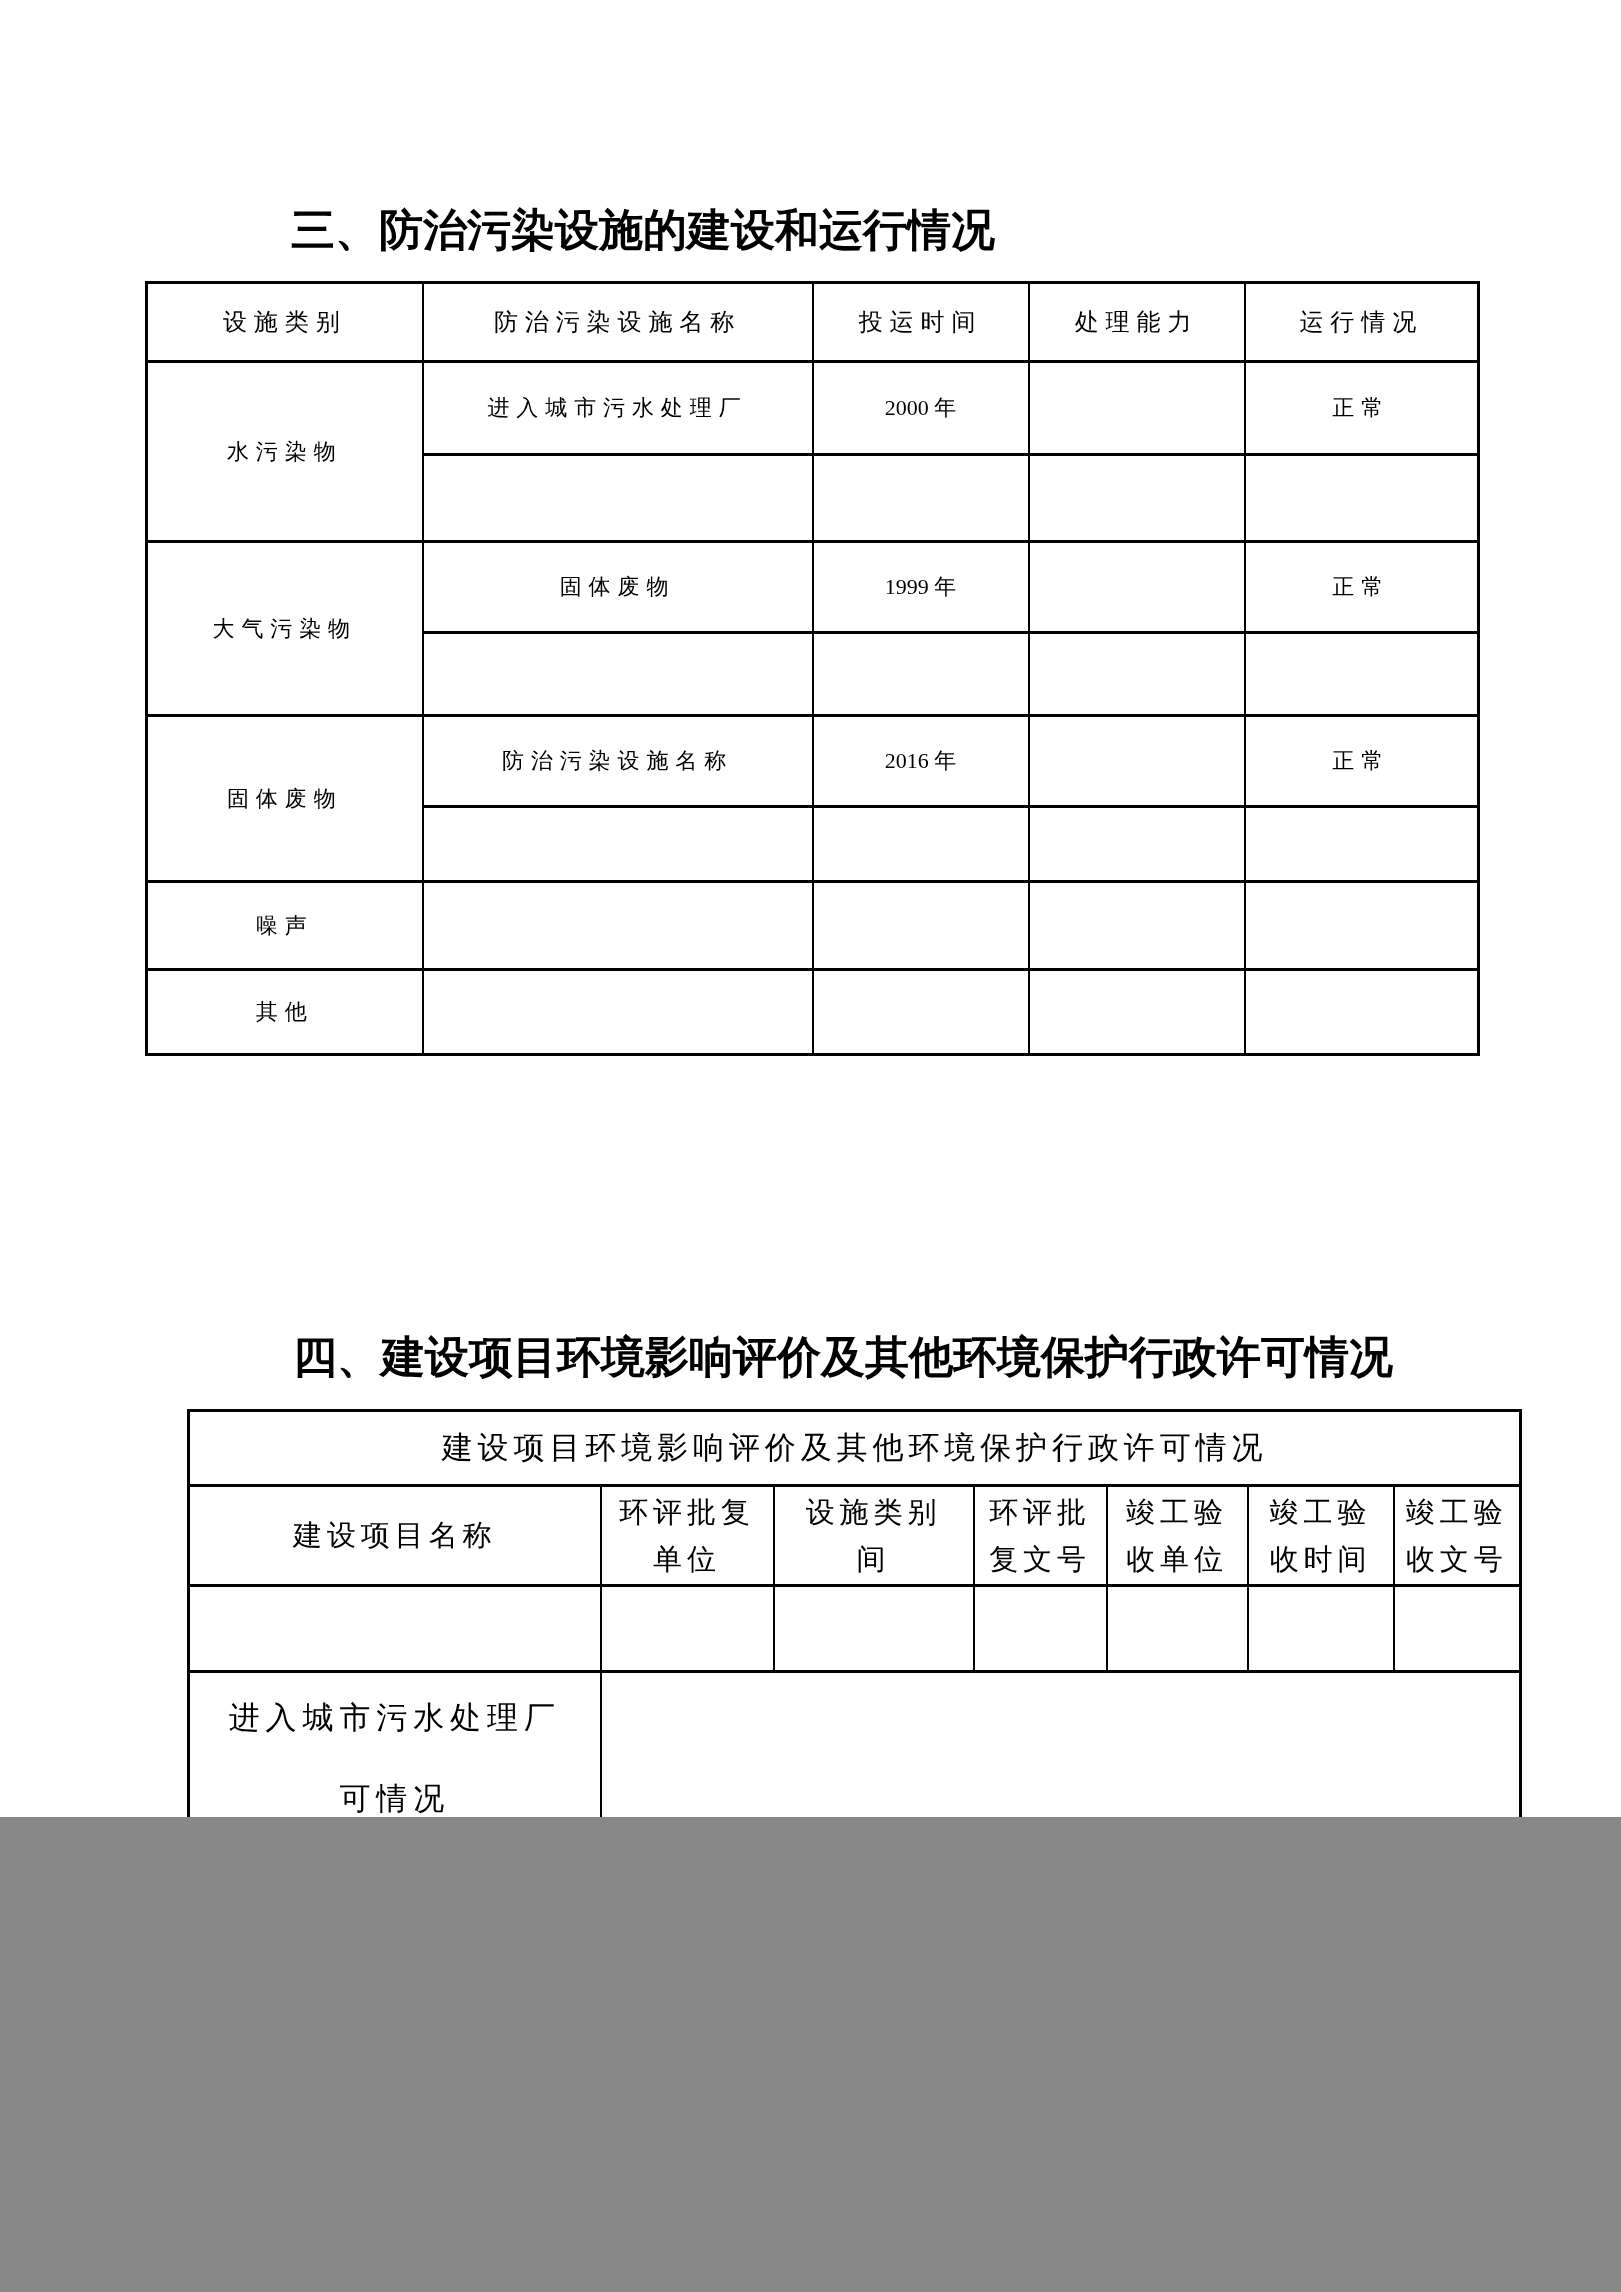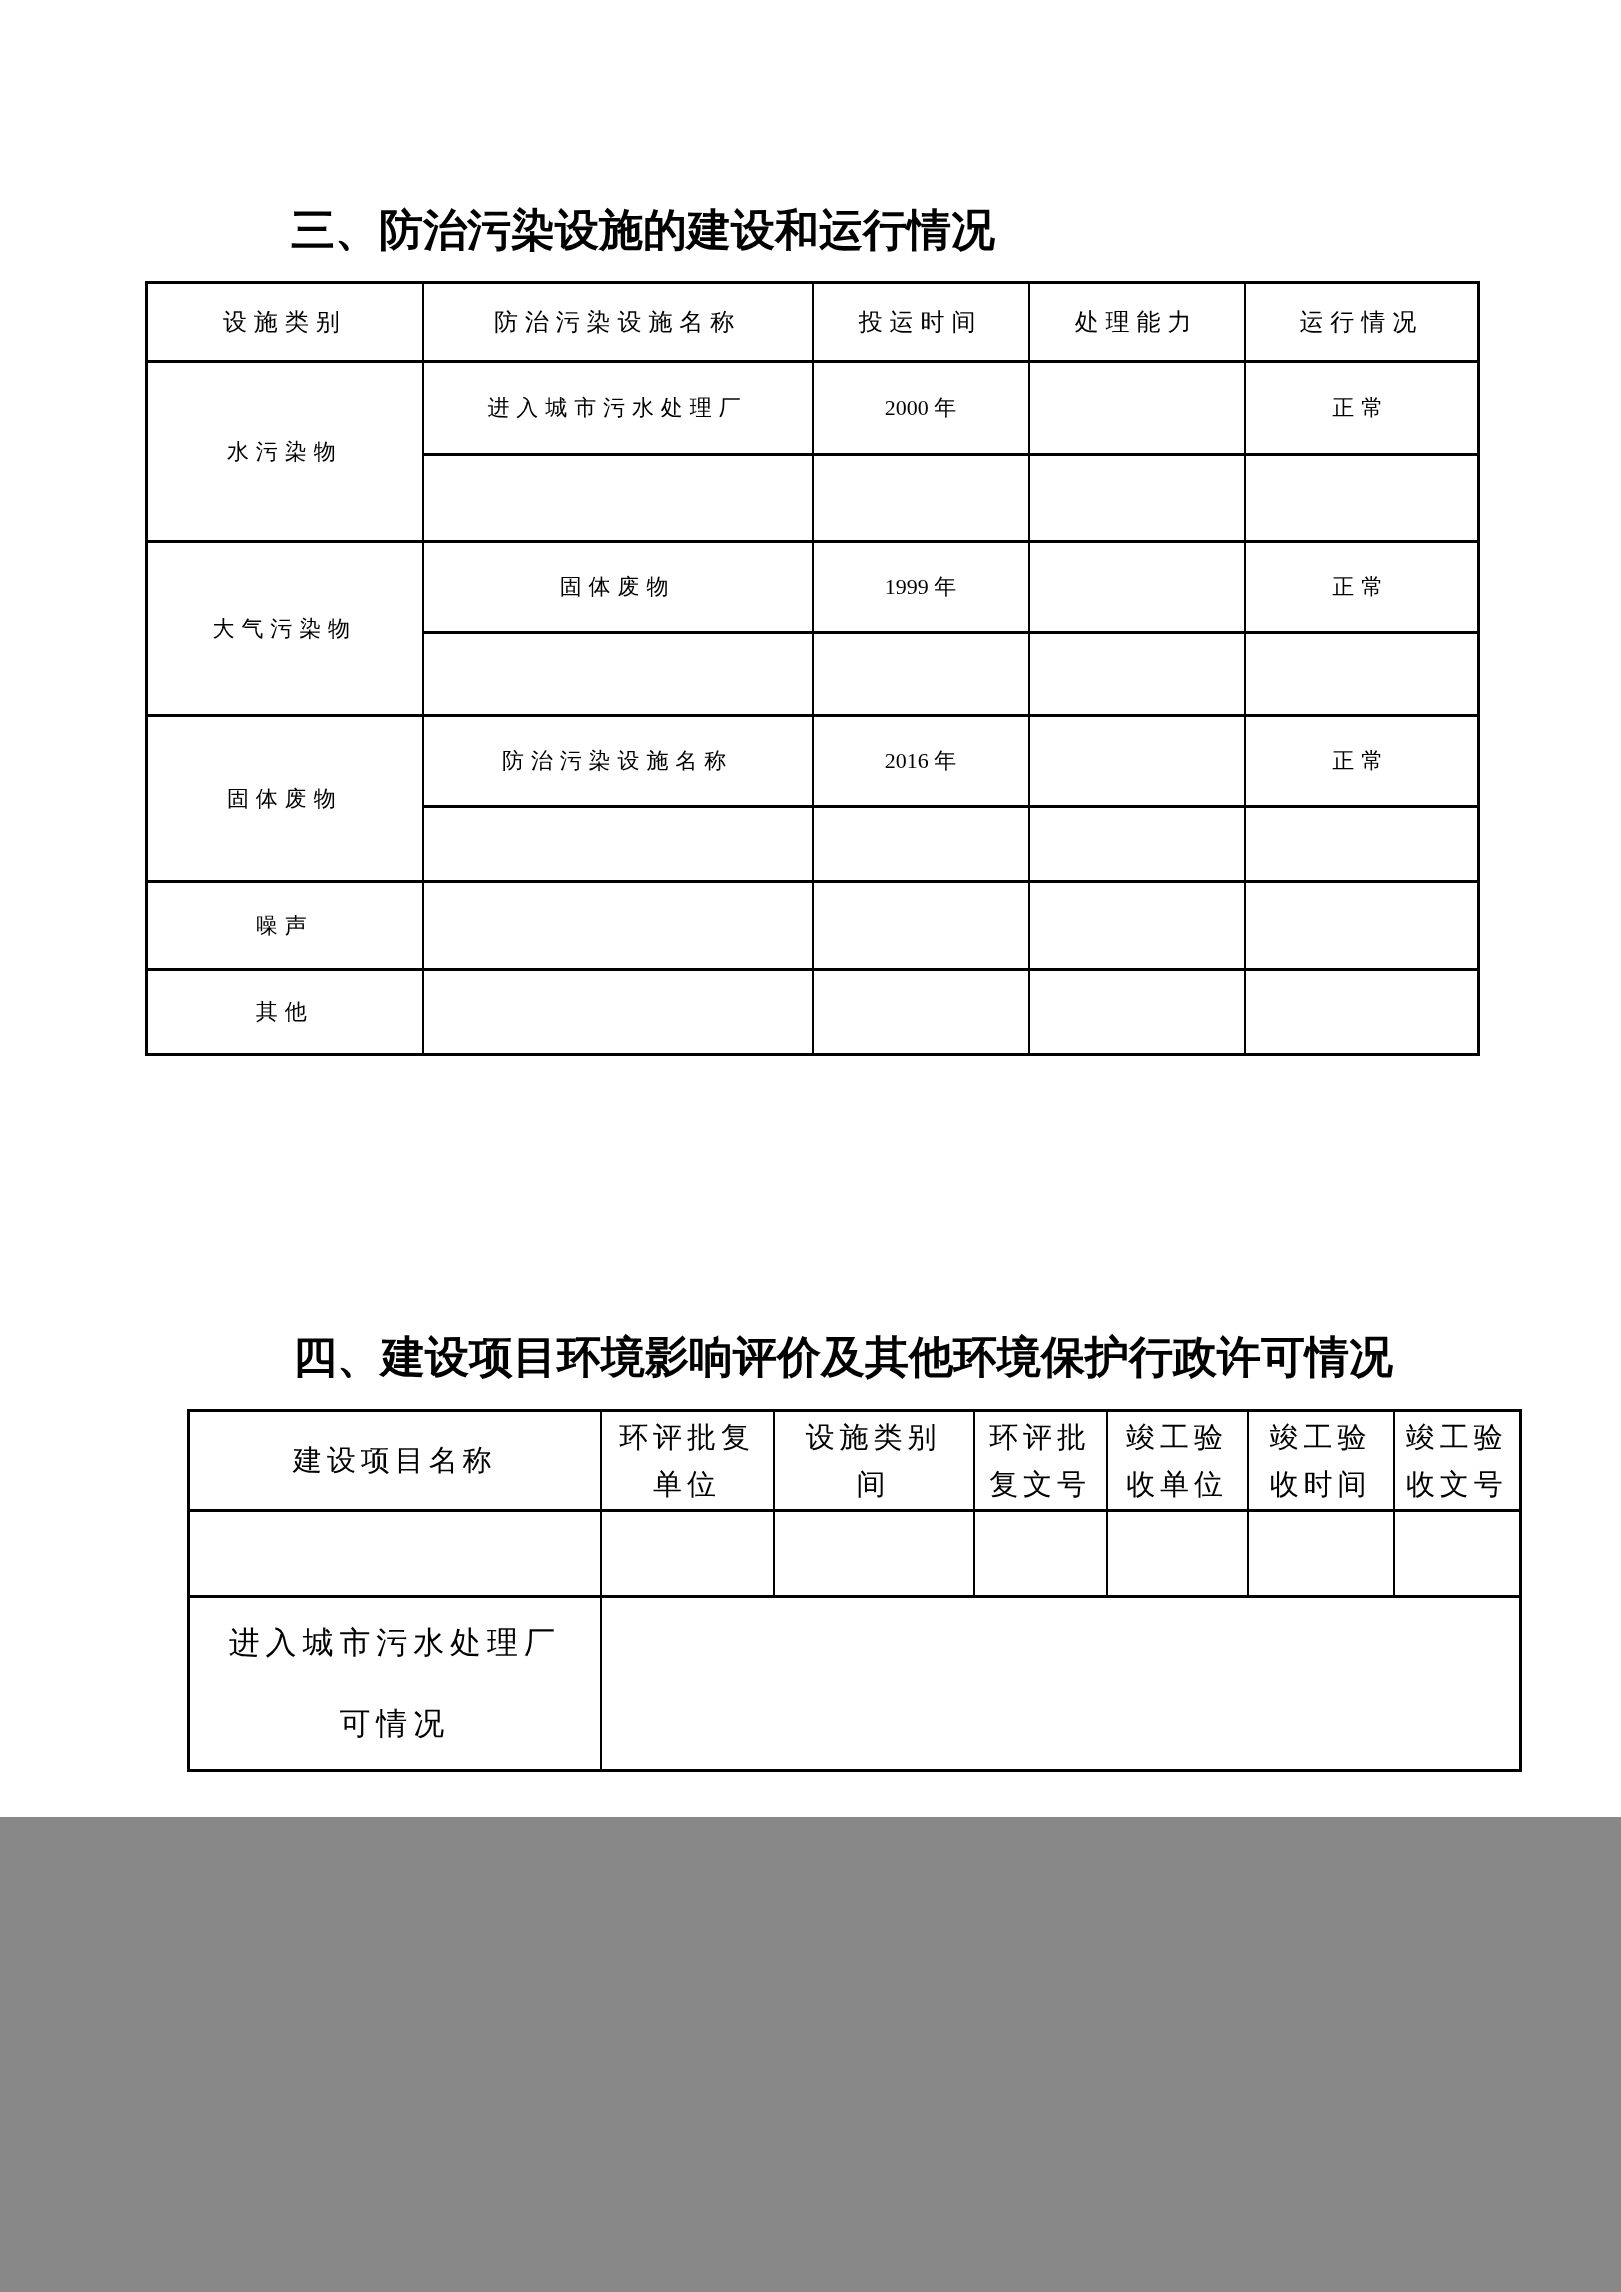--- a/index.html
+++ b/index.html
@@ -164,20 +164,23 @@
     <colgroup>
       <col style="width:412px">
         <col style="width:173px">
         <col style="width:200px">
       <col style="width:133px">
         <col style="width:141px">
         <col style="width:146px">
       <col style="width:127px">
     </colgroup>
     <tbody>
+        <tr style="height:75px">
+      <td colspan="7" class="table-title-cell">建设项目环境影响评价及其他环境保护行政许可情况</td>
+    </tr>
     <tr style="height:100px">
       <th>建设项目名称</th>
       <th>环评批复
 单位</th>
       <th>设施类别
 间</th>
       <th>环评批
 复文号</th>
       <th>竣工验
 收单位</th>

